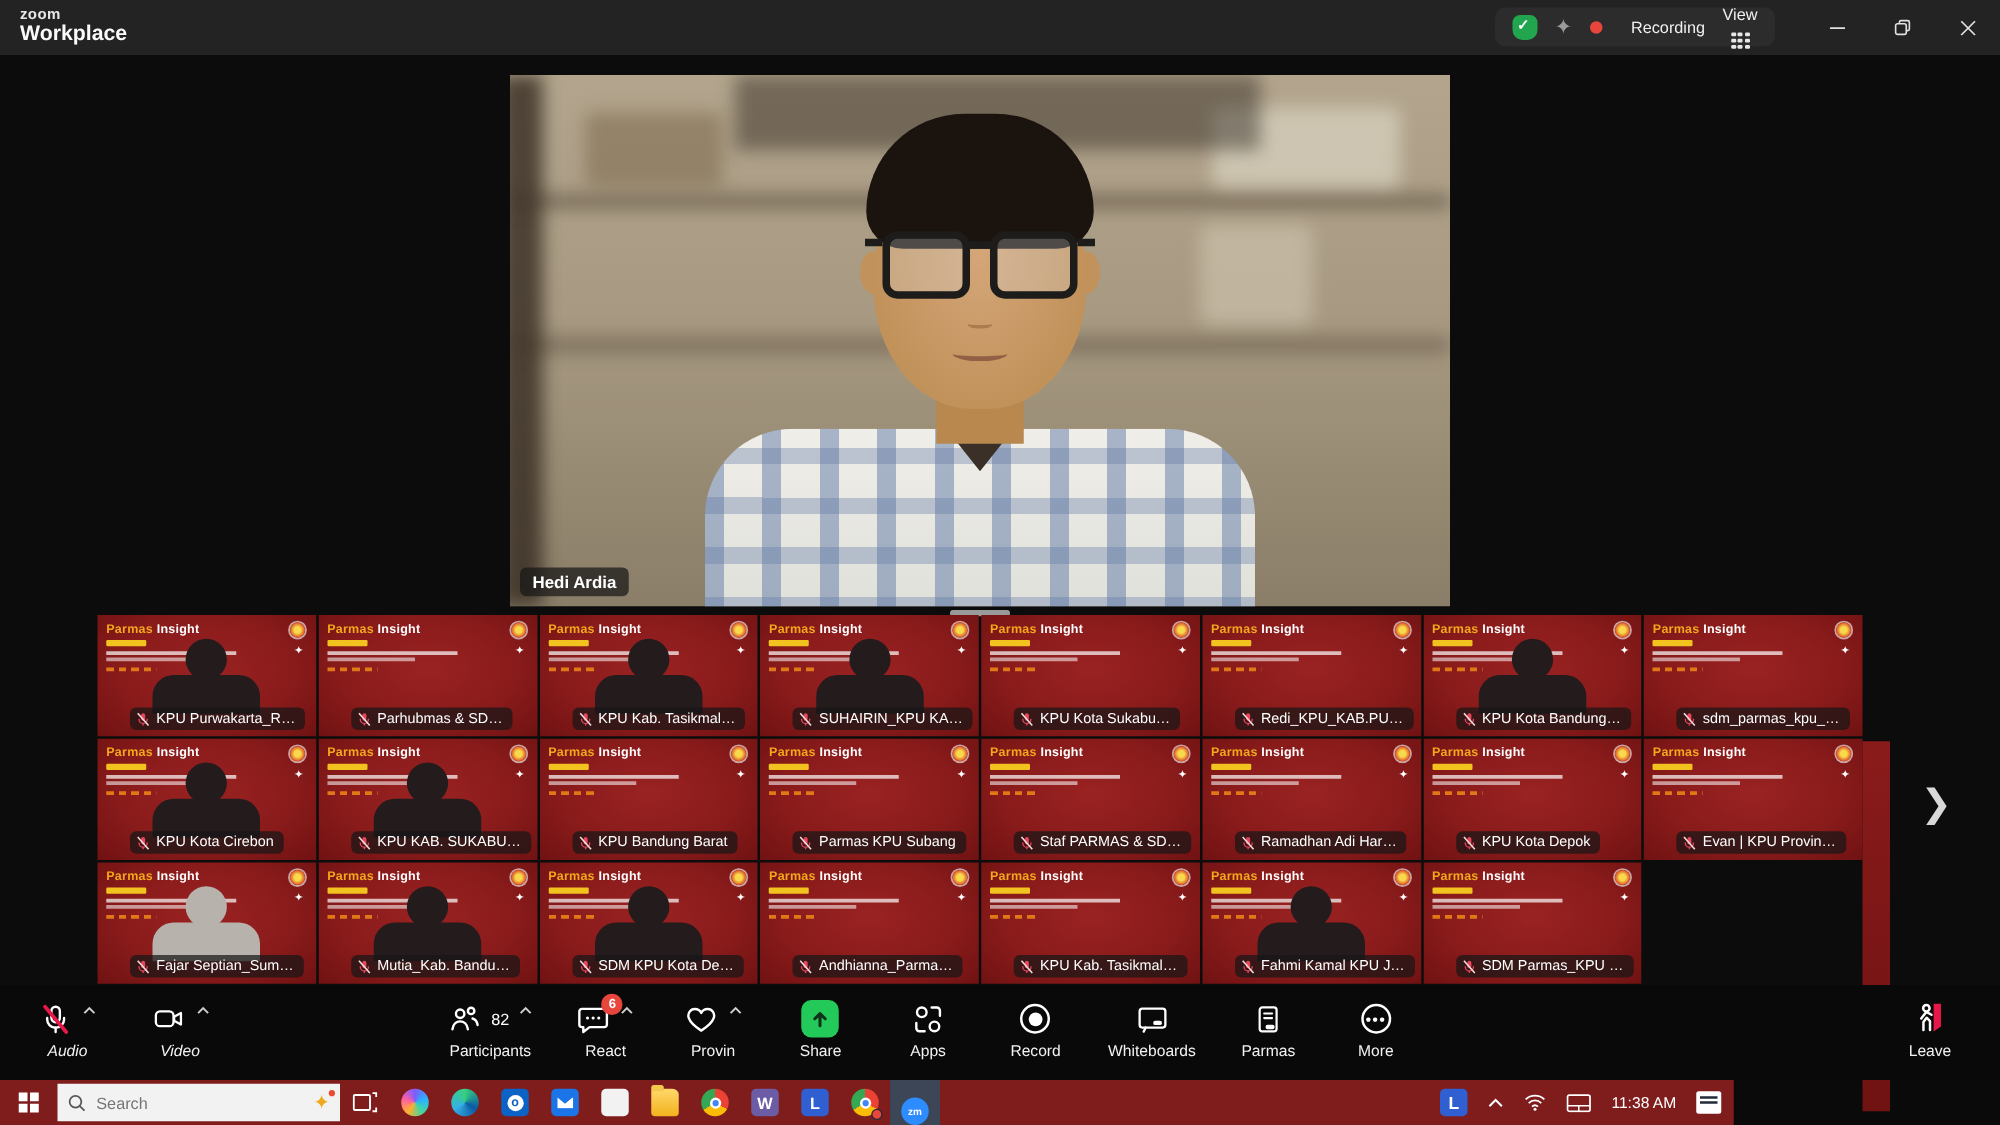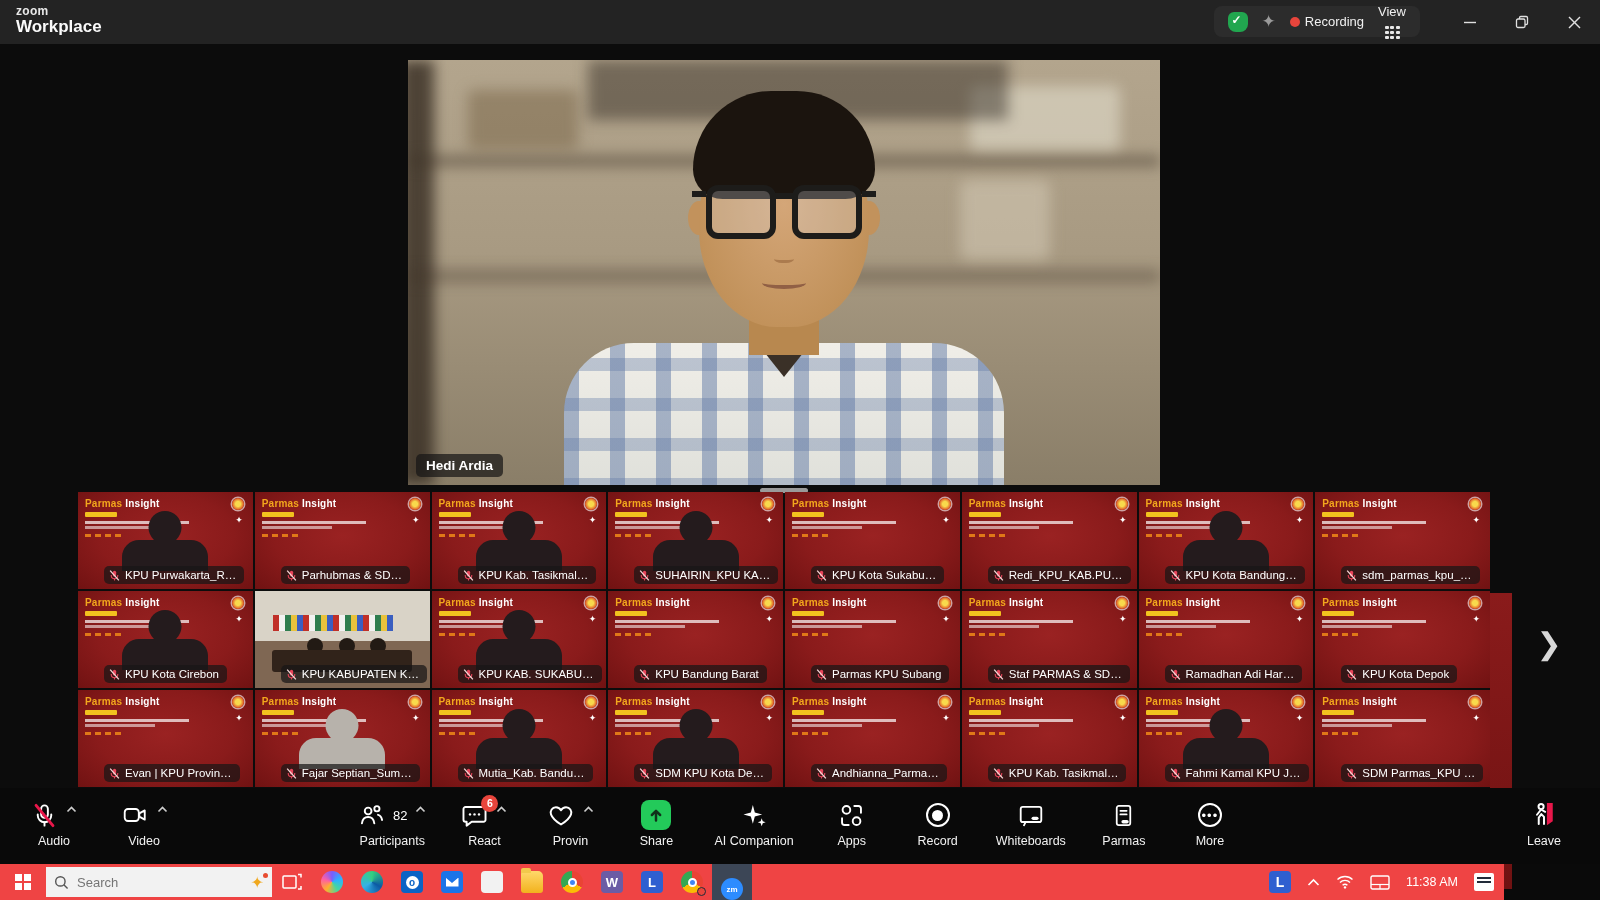--- a/index.html
+++ b/index.html
@@ -10,21 +10,21 @@
   
   #titlebar { position:absolute; left:0; top:0; width:1600px; height:44px; background:#232323; }
   .brand { position:absolute; left:16px; top:5px; color:#fff; }
   .brand-zoom { font-size:12px; font-weight:bold; color:#e8e8e8; line-height:12px; letter-spacing:.3px; }
   .brand-workplace { font-size:17px; font-weight:bold; color:#fafafa; line-height:19px; }
   .status-pill { position:absolute; right:180px; top:6px; height:31px; background:#2c2c2c; border-radius:8px;
     display:flex; align-items:center; gap:14px; padding:0 14px; }
   .shield { width:20px; height:20px; background:#21a64f; border-radius:6px 6px 8px 8px; position:relative; }
   .shield::after { content:"✓"; position:absolute; left:4px; top:1px; color:#fff; font-size:12px; font-weight:bold; }
   .spark-gray { color:#9a9a9a; font-size:17px; }
-  .rec { display:flex; align-items:center; gap:5px; color:#f0f0f0; font-size:13px; }
+  .rec { display:flex; align-items:center; gap:23px; color:#f0f0f0; font-size:13px; }
   .rec-dot { width:10px; height:10px; border-radius:50%; background:#e8453c; }
   .view-group { display:flex; align-items:center; gap:7px; color:#f0f0f0; font-size:13px;flex-direction:column; }
   .grid-ico { width:15px; height:13px; display:grid; grid-template-columns:repeat(3,1fr); gap:1.5px; }
   .grid-ico i { background:#e8e8e8; border-radius:1px; }
   .winbtns { position:absolute; right:0; top:0; height:44px; display:flex; }
   .winbtn { width:52px; height:44px; display:flex; align-items:center; justify-content:center; color:#e0e0e0; font-size:15px; }
   .winbtn svg { stroke:#e0e0e0; }
 
   
   #stage { position:absolute; left:0; top:44px; width:1600px; height:744px; background:#0c0c0c; }
@@ -101,40 +101,40 @@
   .micmute { flex:0 0 auto; display:inline-flex; }
   #gallery-sliver { position:absolute; left:1490px; top:549px; width:22px; height:296px;
     background:linear-gradient(#8a1b1b,#701212); }
   #next-btn { position:absolute; left:1531px; top:576px; width:36px; height:46px; color:#d8d8d8; font-size:30px;
     display:flex; align-items:center; justify-content:center; }
 
   
   #toolbar { position:absolute; left:0; top:788px; width:1600px; height:76px; background:#090909;
     display:flex; align-items:stretch; }
   .tb-group { display:flex; align-items:stretch; }
-  #tb-left { margin-left:26px; gap:34px; }
+  #tb-left { margin-left:26px; gap:34px;font-style:italic; }
   #tb-center { margin-left:186px; gap:30px; }
   #tb-right { margin-left:auto; margin-right:28px; }
   .tb-item { position:relative; display:flex; flex-direction:column; align-items:center; justify-content:flex-start;
     padding-top:10px; min-width:56px; }
   .tb-iconrow { position:relative; height:34px; display:flex; align-items:center; gap:8px; }
   .tb-label { margin-top:2px; color:#f2f2f2; font-size:12.5px; }
   .tb-caret { color:#cfcfcf; font-size:10px; transform:translateY(-6px); }
   .tb-count { color:#fff; font-size:13px; }
   .tb-badge { position:absolute; top:-7px; right:-10px; min-width:17px; height:17px; border-radius:9px;
     background:#e8453c; color:#fff; font-size:10.5px; font-weight:bold; display:flex; align-items:center;
     justify-content:center; padding:0 4px; }
   .share-sq { width:30px; height:30px; border-radius:8px; background:#23ca5a; display:flex; align-items:center; justify-content:center; }
   .record-ico { width:24px; height:24px; border-radius:50%; border:2px solid #fff; display:flex; align-items:center; justify-content:center; }
   .record-ico i { width:11px; height:11px; border-radius:50%; background:#fff; }
   .more-ico { width:24px; height:24px; border-radius:50%; border:2px solid #fff; color:#fff; font-size:13px;
     display:flex; align-items:center; justify-content:center; letter-spacing:1px; }
 
   
-  #taskbar { position:absolute; left:0; top:864px; width:1504px; height:36px; background:#ef4444;
+  #taskbar { position:absolute; left:0; top:864px; width:1387px; height:36px; background:#7f1d1d;
     display:flex; align-items:center; }
   #start-btn { width:46px; height:36px; display:flex; align-items:center; justify-content:center; }
   .win-logo { width:16px; height:16px; display:grid; grid-template-columns:1fr 1fr; gap:2px; }
   .win-logo i { background:#fff; }
   #search-box { width:226px; height:30px; background:#f2f2f2; display:flex; align-items:center; padding:0 8px; gap:8px; }
   #search-box input { border:none; outline:none; background:transparent; font-size:13px; color:#444; width:140px;
     font-family:"Liberation Sans",sans-serif; }
   .copilot-star { margin-left:auto; position:relative; color:#f0a81e; font-size:16px; }
   .copilot-star::after { content:""; position:absolute; right:-4px; top:0; width:5px; height:5px; border-radius:50%; background:#e84b2f; }
   .tb-app { width:40px; height:36px; display:flex; align-items:center; justify-content:center; position:relative; }
@@ -426,39 +426,20 @@
               <rect x="9" y="3" width="6" height="11" rx="3" fill="#e8455a"></rect>
               <path d="M6 11v1a6 6 0 0 0 12 0v-1" stroke="#e8455a" stroke-width="2" fill="none"></path>
               <line x1="12" y1="18" x2="12" y2="21" stroke="#e8455a" stroke-width="2"></line>
               <line x1="4" y1="3" x2="20" y2="21" stroke="#f7dada" stroke-width="2.4"></line>
             </svg>
           </span>
       <span>KPU Kota Cirebon</span>
         </div>
       </div>
       <div class="tile">
-        <div class="roombg"></div>
-      <div class="room-flags"></div>
-      <div class="room-p" style="left:30%"></div>
-      <div class="room-p" style="left:48%"></div>
-      <div class="room-p" style="left:66%"></div>
-      <div class="room-table"></div>
-        <div class="name-pill tile-name">
-      <span class="micmute">
-            <svg width="13" height="13" viewBox="0 0 24 24">
-              <rect x="9" y="3" width="6" height="11" rx="3" fill="#e8455a"></rect>
-              <path d="M6 11v1a6 6 0 0 0 12 0v-1" stroke="#e8455a" stroke-width="2" fill="none"></path>
-              <line x1="12" y1="18" x2="12" y2="21" stroke="#e8455a" stroke-width="2"></line>
-              <line x1="4" y1="3" x2="20" y2="21" stroke="#f7dada" stroke-width="2.4"></line>
-            </svg>
-          </span>
-      <span>KPU KABUPATEN K…</span>
-        </div>
-      </div>
-      <div class="tile">
         <div class="ov-brand">
         <span class="o">Parmas</span> <span class="w">Insight</span></div>
       <div class="ov-chip"></div>
       <div class="ov-line1"></div>
       <div class="ov-line2"></div>
       <div class="ov-dash"></div>
       <div class="ov-logo"></div>
       <div class="ov-spark">✦</div>
         <div class="fig"></div>
         <div class="name-pill tile-name">
@@ -840,31 +821,20 @@
         <div class="tb-iconrow">
           <span style="position:relative;display:inline-flex;">
             <div class="share-sq">
               <svg width="22" height="22" viewBox="0 0 24 24">
                 <path d="M12 18V8M12 7.5 7.5 12M12 7.5l4.5 4.5" stroke="#10321a" stroke-width="2.7" fill="none" stroke-linecap="round" stroke-linejoin="round"></path>
               </svg>
             </div>
           </span>
         </div>
         <div class="tb-label">Share</div>
-      </div>
-      <div class="tb-item">
-        <div class="tb-iconrow">
-          <span style="position:relative;display:inline-flex;">
-            <svg width="28" height="28" viewBox="0 0 24 24">
-              <path d="M11 3.5 12.7 9.8 19 11.5 12.7 13.2 11 19.5 9.3 13.2 3 11.5 9.3 9.8z" fill="#fff"></path>
-              <path d="M18.6 14.8 19.5 17.3 22 18.2 19.5 19.1 18.6 21.6 17.7 19.1 15.2 18.2 17.7 17.3z" fill="#fff"></path>
-            </svg>
-          </span>
-        </div>
-        <div class="tb-label">AI Companion</div>
       </div>
       <div class="tb-item">
         <div class="tb-iconrow">
           <span style="position:relative;display:inline-flex;">
             <svg width="27" height="27" viewBox="0 0 24 24">
               <circle cx="7.5" cy="7" r="3.4" stroke="#fff" stroke-width="1.7" fill="none" stroke-linecap="round" stroke-linejoin="round"></circle>
               <path d="M14.5 3.6h3.7a2.2 2.2 0 0 1 2.2 2.2v3.7" stroke="#fff" stroke-width="1.7" fill="none" stroke-linecap="round" stroke-linejoin="round"></path>
               <circle cx="16.5" cy="17" r="3.4" stroke="#fff" stroke-width="1.7" fill="none" stroke-linecap="round" stroke-linejoin="round"></circle>
               <path d="M9.5 20.4H5.8a2.2 2.2 0 0 1-2.2-2.2v-3.7" stroke="#fff" stroke-width="1.7" fill="none" stroke-linecap="round" stroke-linejoin="round"></path>
             </svg>

